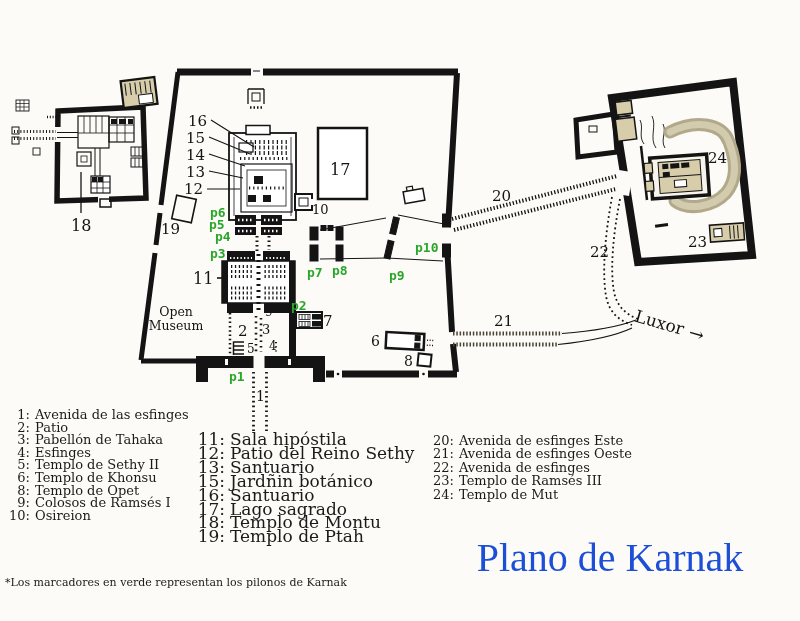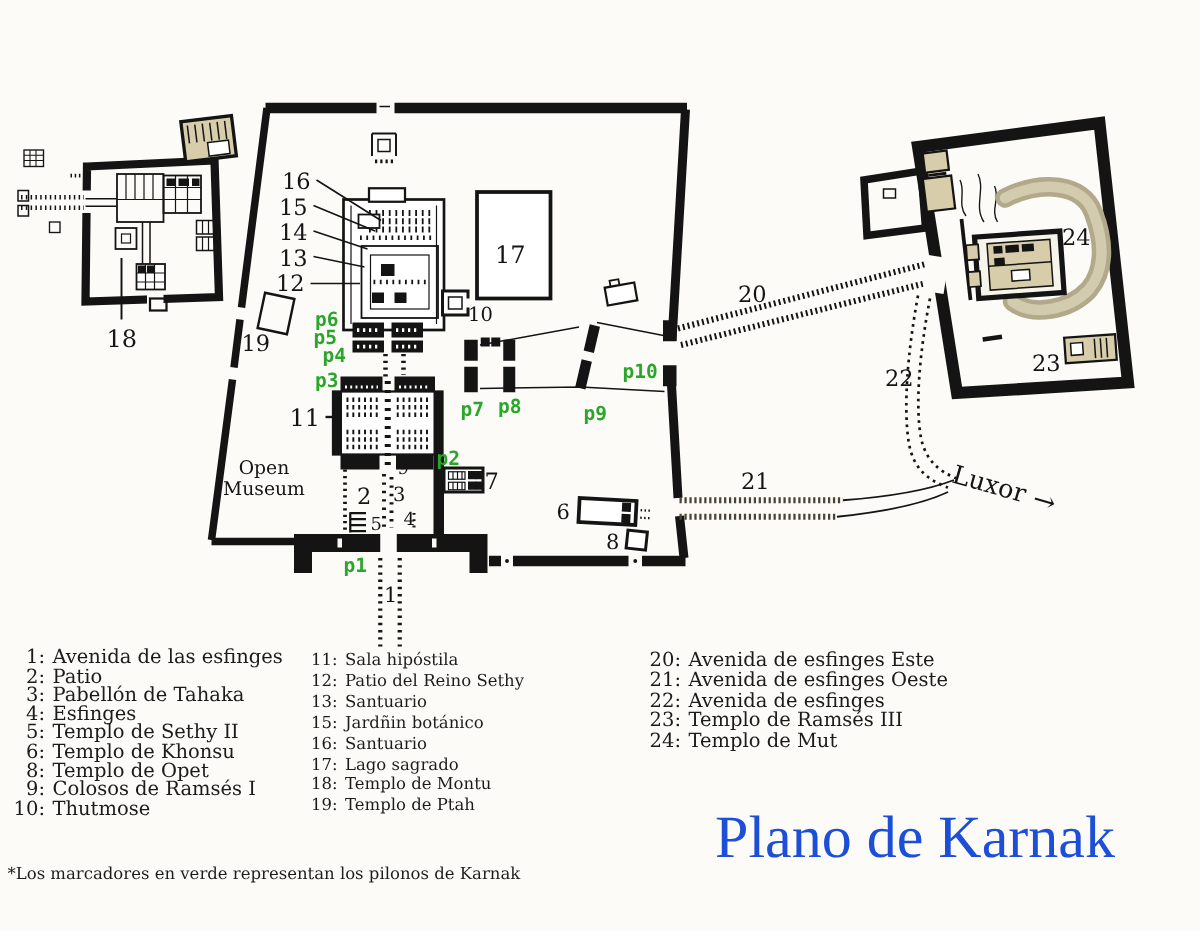--- a/index.html
+++ b/index.html
@@ -2,22 +2,22 @@
 <html><head>
 <meta charset="utf-8">
 <style>
   html,body{margin:0;padding:0;background:#ffffff;}
   #stage{position:relative;width:800px;height:621px;background:#fcfbf7;overflow:hidden;
          font-family:"DejaVu Serif",serif;color:#1b1b1b;}
   svg.map{position:absolute;left:0;top:0;}
   svg text{font-family:"DejaVu Serif",serif;fill:#141414;}
   svg text.plabel{font-family:"DejaVu Sans Mono",monospace;font-weight:bold;fill:#2aa62a;}
   .legend-col{position:absolute;}
-  #col1{left:8px;top:433px;font-size:13px;line-height:12.6px;}
-  #col2{left:197px;top:433px;font-size:11px;line-height:13.9px;}
+  #col1{left:8px;top:409px;font-size:13px;line-height:12.6px;}
+  #col2{left:197px;top:433px;font-size:17px;line-height:13.9px;}
   #col3{left:424px;top:434px;font-size:13px;line-height:13.4px;}
   .lrow{white-space:nowrap;}
   .lnum{display:inline-block;text-align:right;margin-right:5px;}
   #col1 .lnum{min-width:22px}
   #col2 .lnum{min-width:28px}
   #col3 .lnum{min-width:30px}
   .footnote{position:absolute;left:5px;top:576px;font-size:11px;}
   .map-title{position:absolute;left:462px;top:534px;width:296px;text-align:center;
              font-family:"Liberation Serif",serif;font-size:40px;color:#1d4ed8;}
 </style>
@@ -316,21 +316,21 @@
 
 <div class="legend-col" id="col1">
       <div class="lrow"><span class="lnum">1:</span><span class="lname">Avenida de las esfinges</span></div>
       <div class="lrow"><span class="lnum">2:</span><span class="lname">Patio</span></div>
       <div class="lrow"><span class="lnum">3:</span><span class="lname">Pabellón de Tahaka</span></div>
       <div class="lrow"><span class="lnum">4:</span><span class="lname">Esfinges</span></div>
       <div class="lrow"><span class="lnum">5:</span><span class="lname">Templo de Sethy II</span></div>
       <div class="lrow"><span class="lnum">6:</span><span class="lname">Templo de Khonsu</span></div>
       <div class="lrow"><span class="lnum">8:</span><span class="lname">Templo de Opet</span></div>
       <div class="lrow"><span class="lnum">9:</span><span class="lname">Colosos de Ramsés I</span></div>
-      <div class="lrow"><span class="lnum">10:</span><span class="lname">Thutmose</span></div>
+      <div class="lrow"><span class="lnum">10:</span><span class="lname">Osireion</span></div>
     </div>
 <div class="legend-col" id="col2">
       <div class="lrow"><span class="lnum">11:</span><span class="lname">Sala hipóstila</span></div>
       <div class="lrow"><span class="lnum">12:</span><span class="lname">Patio del Reino Sethy</span></div>
       <div class="lrow"><span class="lnum">13:</span><span class="lname">Santuario</span></div>
       <div class="lrow"><span class="lnum">15:</span><span class="lname">Jardñin botánico</span></div>
       <div class="lrow"><span class="lnum">16:</span><span class="lname">Santuario</span></div>
       <div class="lrow"><span class="lnum">17:</span><span class="lname">Lago sagrado</span></div>
       <div class="lrow"><span class="lnum">18:</span><span class="lname">Templo de Montu</span></div>
       <div class="lrow"><span class="lnum">19:</span><span class="lname">Templo de Ptah</span></div>

